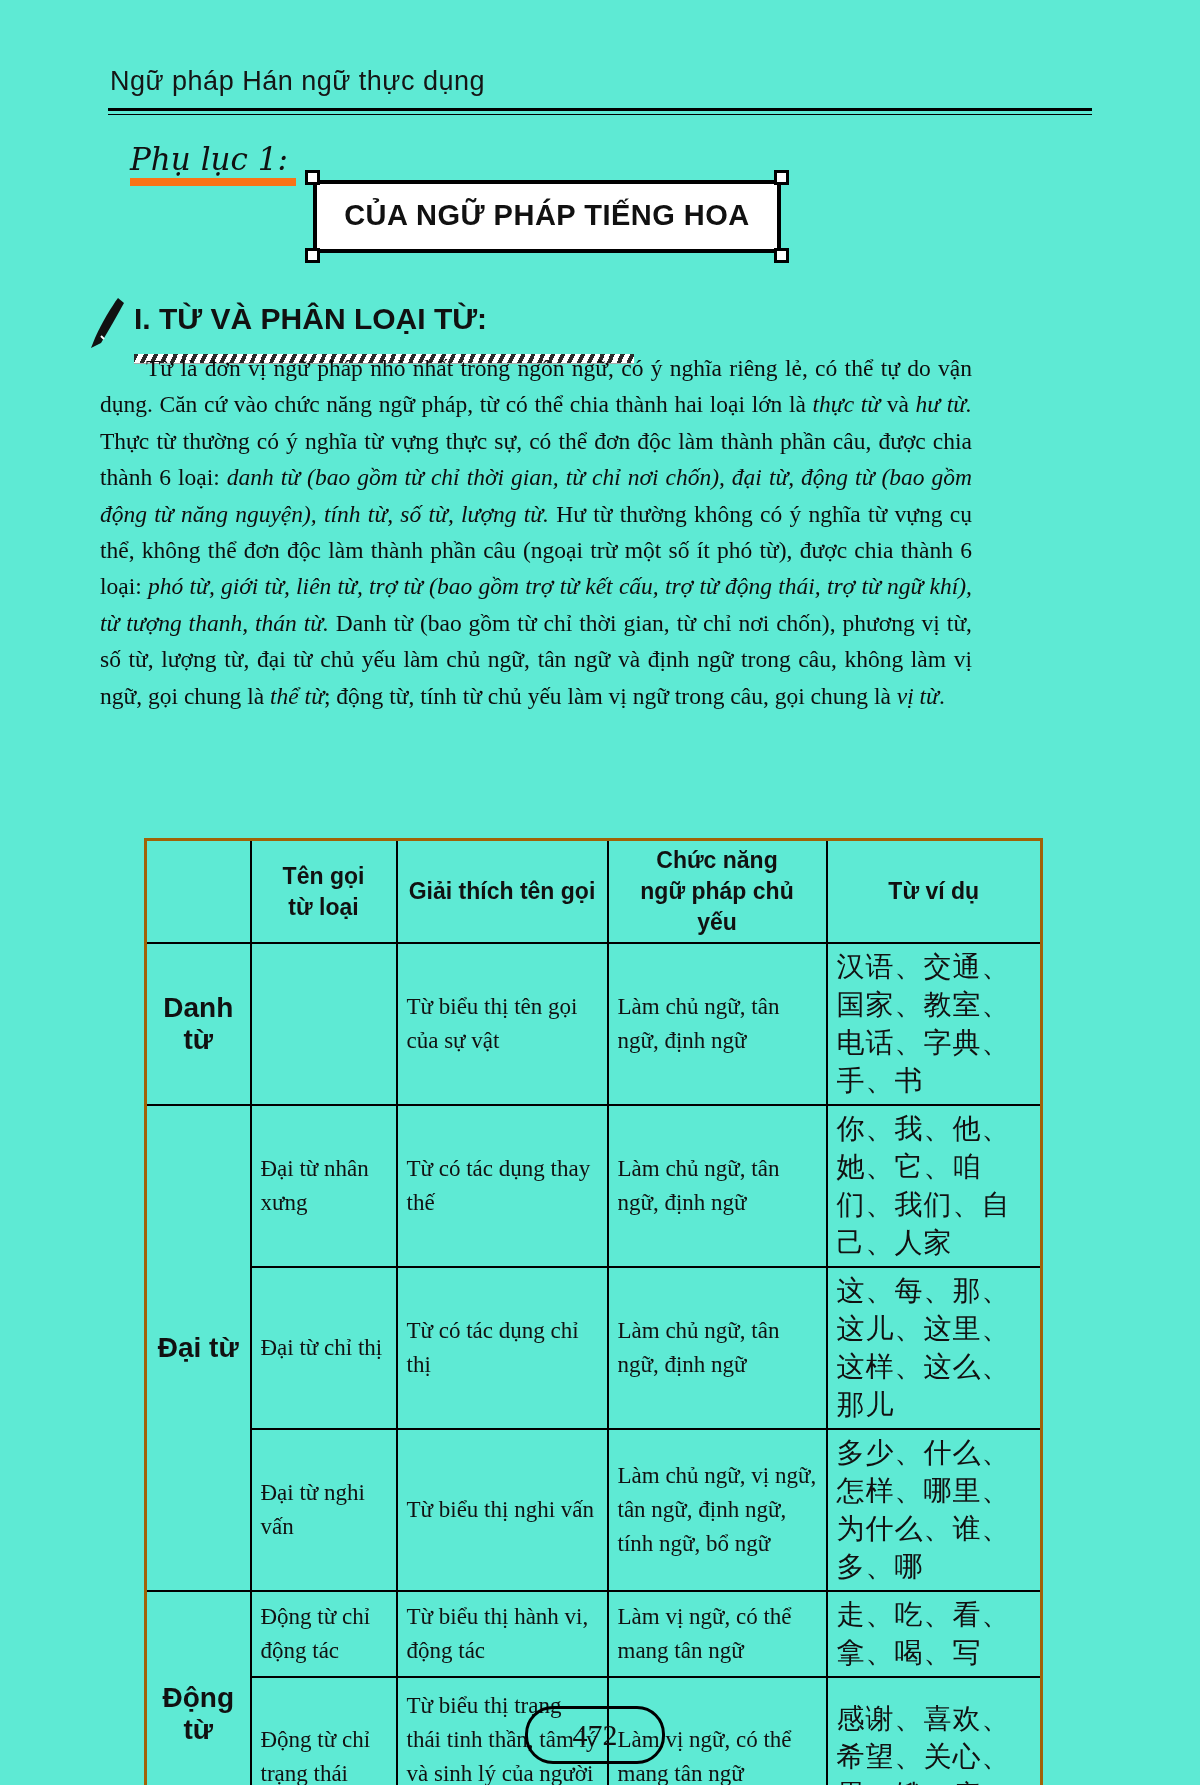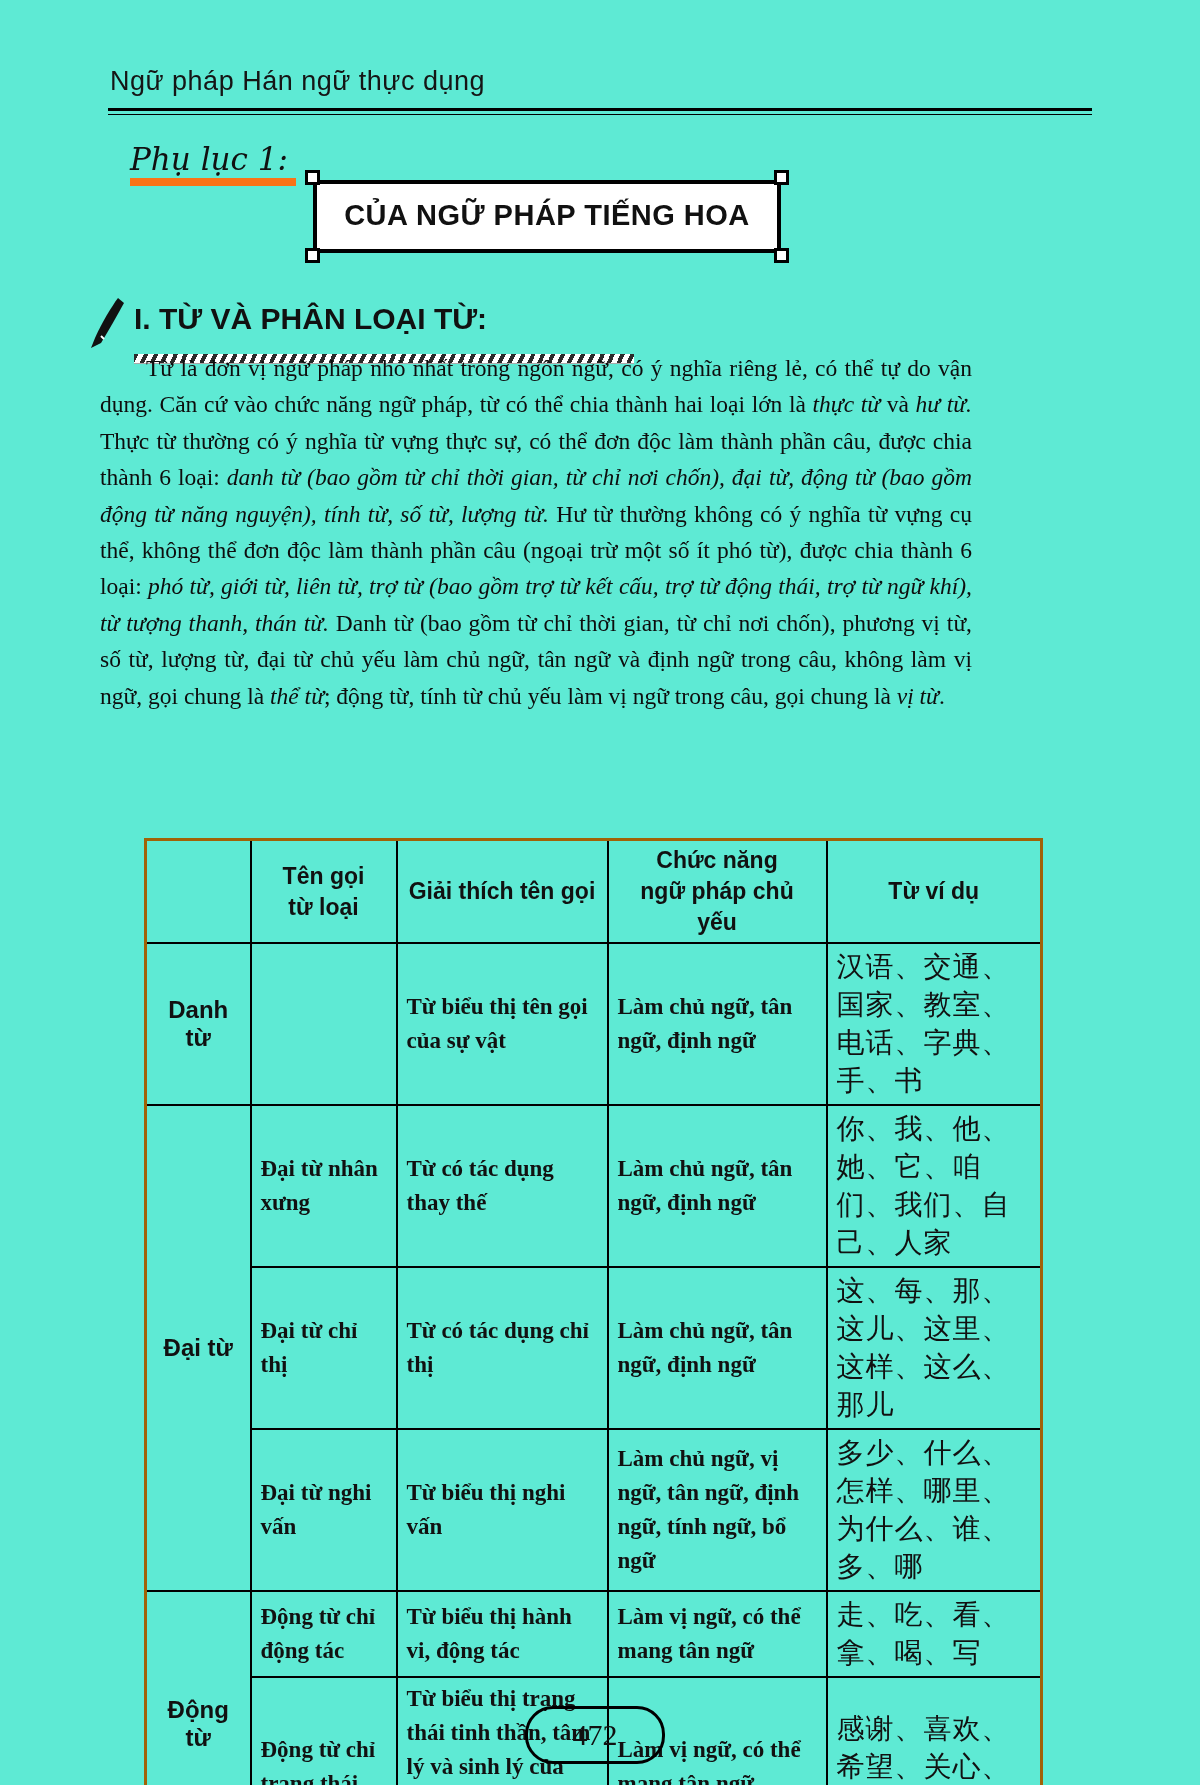--- a/index.html
+++ b/index.html
@@ -77,23 +77,23 @@
   .word-table td, .word-table th {
     border:2px solid #000; padding:4px 9px; vertical-align:middle;
     overflow:hidden;
   }
   .word-table th {
     font-family:"Liberation Sans", sans-serif; font-weight:bold;
     text-align:center; white-space:pre-line; font-size:23px; line-height:31px;
   }
   .word-table td.cat {
     font-family:"Liberation Sans", sans-serif; font-weight:bold;
-    text-align:center; font-size:24px;
+    text-align:center; font-size:28px;
   }
-  .word-table td.vn { line-height:34px;font-weight:bold; }
+  .word-table td.vn { line-height:34px; }
   .word-table td.cn { font-size:28px; line-height:38px; letter-spacing:1px; }
 
   
   .page-num {
     position:absolute; left:525px; top:1660px; width:134px; height:52px;
     border:3px solid #000; border-radius:28px;
     text-align:center; line-height:52px; font-size:30px;margin-top:46px;
   }
 </style>
 </head>

